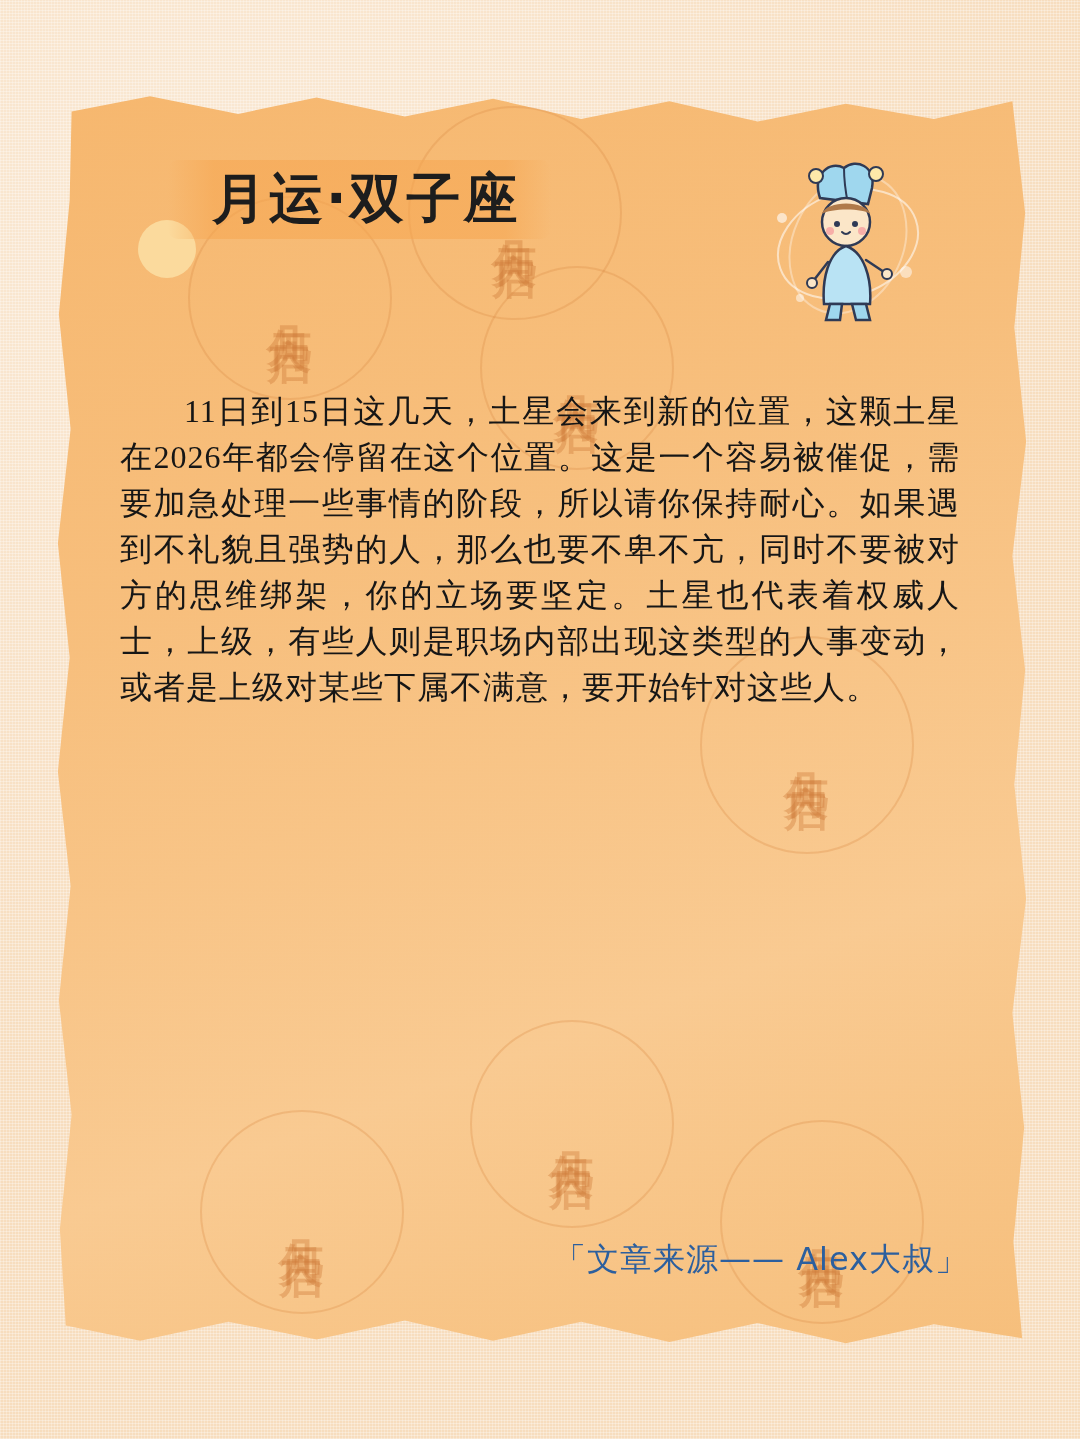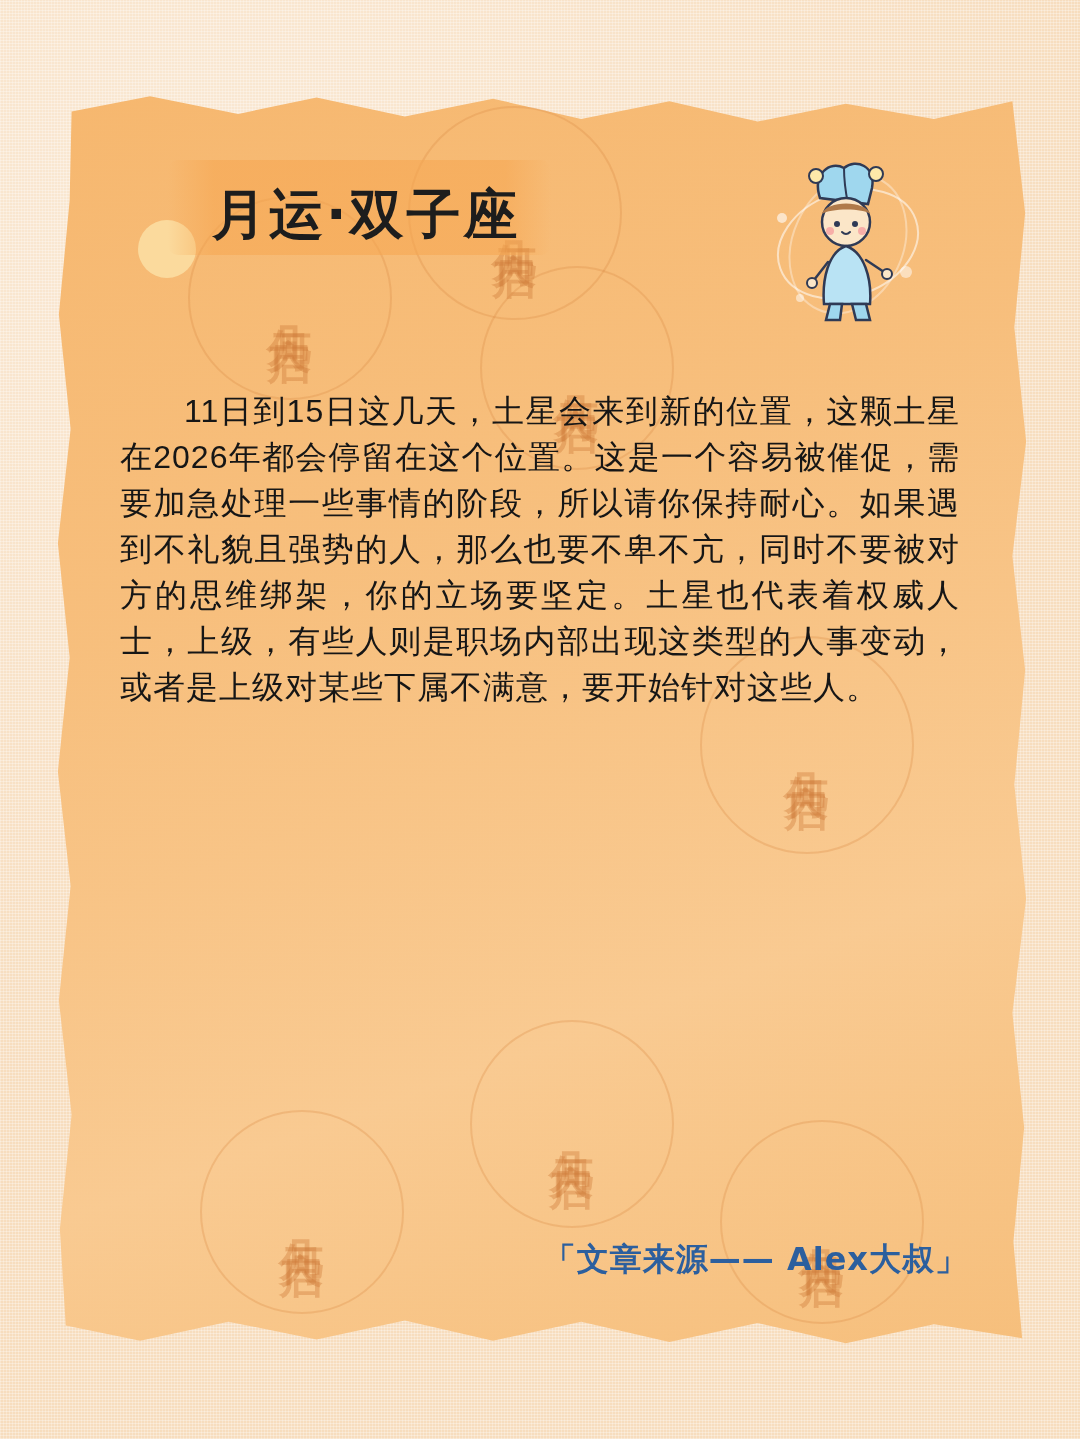--- a/index.html
+++ b/index.html
@@ -73,21 +73,21 @@
   .wm7 { left: 720px; top: 1120px; width: 200px; height: 200px; }
 
   
   .title-bar {
     position: absolute;
     left: 168px;
     top: 160px;
     height: 79px;
     display: flex;
     align-items: center;
-    padding: 16px 30px 0 44px;
+    padding: 0 30px 0 44px;
     background: linear-gradient(90deg, rgba(247,170,86,0.0) 0%, rgba(246,166,80,0.55) 12%, rgba(246,166,80,0.55) 88%, rgba(247,170,86,0.0) 100%);
     border-radius: 10px;
   }
   .title-text {
     font-size: 54px;
     font-weight: bold;
     color: #1d1d1d;
     letter-spacing: 3px;
     white-space: nowrap;
     font-family: "DejaVu Sans", "Liberation Sans", sans-serif;
@@ -115,35 +115,35 @@
   
   .body-copy {
     position: absolute;
     left: 120px;
     top: 388px;
     width: 840px;
     color: #161616;
     font-size: 32px;
     line-height: 46px;
     letter-spacing: 1px;
-    font-family: Liberation Sans, sans-serif;
+    font-family: Liberation Serif, serif;
   }
   .para {
     text-indent: 2em;
     margin: 0 0 46px 0;
     text-align: justify;
   }
 
   
   .source {
     position: absolute;
     right: 112px;
     top: 1238px;
     font-size: 32px;
-    font-weight: bold;
+    font-weight: normal;
     color: #2c5f9e;
     letter-spacing: 1px;
     font-family: "DejaVu Sans", "Liberation Sans", sans-serif;
   }
 </style>
 </head>
 <body>
 
 <div class="paper-bg"></div>
 

